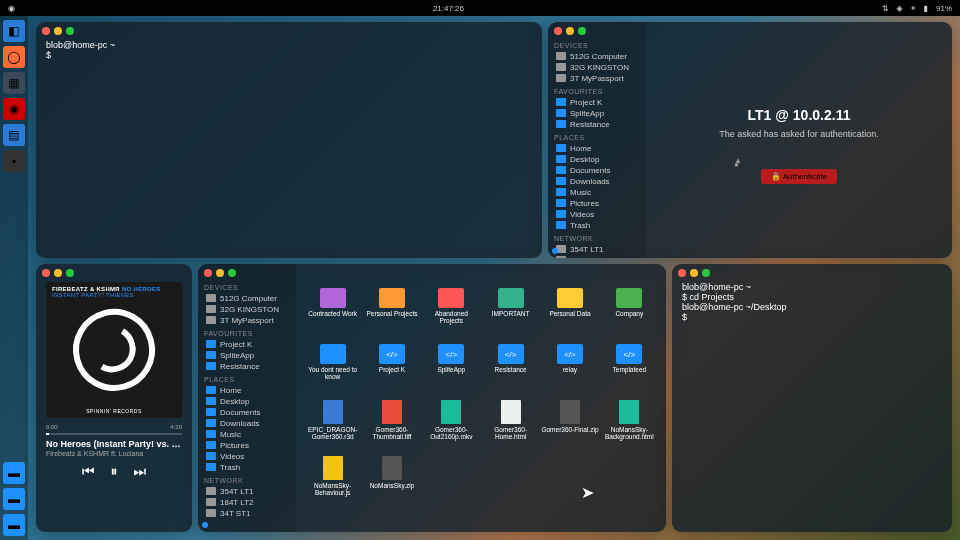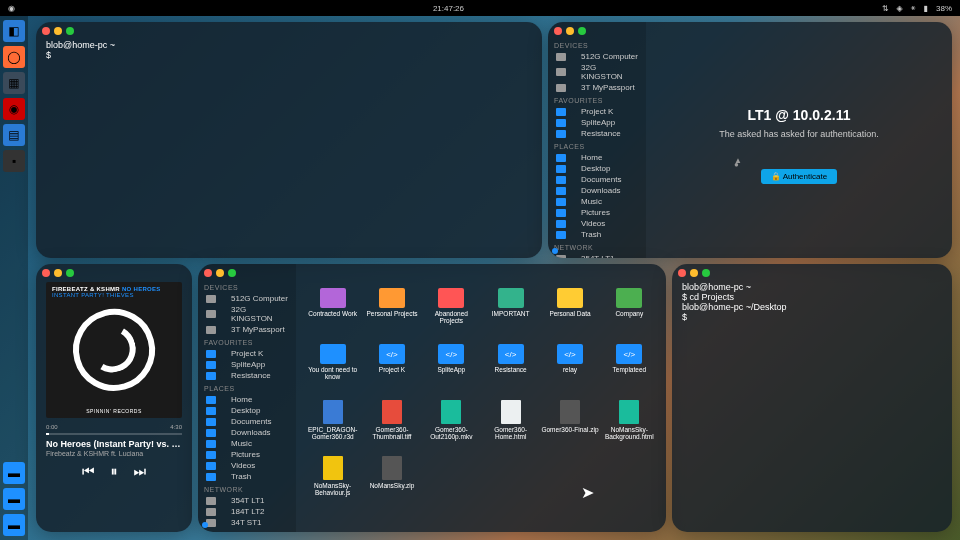--- a/index.html
+++ b/index.html
@@ -2,37 +2,37 @@
 <html><head>
 <meta charset="utf-8">
 <style>
 *{margin:0;padding:0;box-sizing:border-box;font-family:-apple-system,sans-serif}
 body{width:960px;height:540px;background:linear-gradient(135deg,#1a4d6c 0%,#2a6b8a 30%,#3a7b9a 50%,#b47850 70%,#4a5b2a 100%);overflow:hidden;position:relative}
 .topbar{position:absolute;top:0;left:0;right:0;height:16px;background:#000;display:flex;align-items:center;justify-content:space-between;padding:0 8px;color:#ccc;font-size:8px;z-index:100}
 .topbar-left{display:flex;gap:6px}
 .topbar-right{display:flex;gap:8px;align-items:center}
 .dock{position:absolute;left:0;top:16px;width:28px;height:calc(100% - 16px);background:rgba(0,0,0,0.3);display:flex;flex-direction:column;align-items:center;padding:4px 0;gap:4px;z-index:50}
 .dock-item{width:22px;height:22px;border-radius:3px;display:flex;align-items:center;justify-content:center;font-size:12px}
-.window{position:absolute;background:rgba(20,30,40,0.82);border-radius:15px;overflow:hidden;box-shadow:0 4px 20px rgba(0,0,0,0.3)}
+.window{position:absolute;background:rgba(20,30,40,0.82);border-radius:9px;overflow:hidden;box-shadow:0 4px 20px rgba(0,0,0,0.3)}
 .win-controls{position:absolute;top:5px;left:6px;display:flex;gap:4px;z-index:10}
 .win-btn{width:8px;height:8px;border-radius:50%}
 .red{background:#ff5f56}.yellow{background:#ffbd2e}.green{background:#27c93f}
 .terminal{color:#fff;font-family:monospace;font-size:9px;padding:18px 10px 10px}
 .sidebar{width:98px;background:rgba(0,0,0,0.15);padding:16px 6px 6px;font-size:8px;color:#aaa;overflow:hidden;position:absolute;left:0;top:0;bottom:0}
 .sb-header{font-size:7px;color:#888;margin:4px 0 2px;letter-spacing:0.5px;text-transform:uppercase}
-.sb-item{display:flex;align-items:center;gap:15px;padding:1px 2px;color:#ccc;font-size:8px;cursor:pointer}
+.sb-item{display:flex;gap:4px;padding:1px 2px;color:#ccc;font-size:8px;cursor:pointer}
 .sb-icon{width:10px;height:8px;background:#1e90ff;border-radius:1px;flex-shrink:0}
 .sb-icon.drive{background:#999}
 .fm-content{position:absolute;left:98px;top:0;right:0;bottom:0;padding:18px 8px 8px;display:flex;align-items:center;justify-content:center;flex-direction:column;color:#fff}
 .auth-title{font-size:14px;font-weight:bold;margin-bottom:6px}
 .auth-sub{font-size:9px;color:#ccc;margin-bottom:14px}
 .auth-input{width:140px;padding:3px 6px 3px 18px;background:rgba(255,255,255,0.1);border:none;border-radius:2px;color:#ccc;font-size:8px;margin-bottom:4px;position:relative}
 .auth-field{position:relative;width:140px;margin-bottom:4px}
 .auth-field-icon{position:absolute;left:5px;top:3px;font-size:8px;color:#999}
-.auth-btn{padding:3px 10px;background:#0ea5e9;border:none;border-radius:3px;font-size:8px;cursor:pointer;margin-top:8px}
+.auth-btn{padding:3px 10px;background:#b91c1c;border:none;border-radius:3px;font-size:8px;cursor:pointer;margin-top:8px}
 .music{padding:18px 10px 8px;color:#fff}
 .album{width:100%;aspect-ratio:1;background:#1a1a1a;border-radius:2px;position:relative;display:flex;align-items:center;justify-content:center;margin-bottom:6px;overflow:hidden}
 .album-header{position:absolute;top:4px;left:6px;font-size:6px;font-weight:bold;letter-spacing:0.3px}
 .album-logo{width:60%;height:60%;border:6px solid #fff;border-radius:50%;transform:rotate(-15deg);position:relative}
 .album-logo::before{content:'';position:absolute;width:50%;height:50%;border:6px solid #fff;border-radius:50%;border-top-color:transparent;border-left-color:transparent;top:15%;left:15%}
 .album-footer{position:absolute;bottom:4px;font-size:5px;letter-spacing:0.5px}
 .progress{width:100%;height:2px;background:rgba(255,255,255,0.2);margin:3px 0;position:relative}
 .progress::before{content:'';position:absolute;width:2%;height:100%;background:#fff}
 .time-row{display:flex;justify-content:space-between;font-size:6px;color:#aaa}
 .track-title{font-size:9px;font-weight:bold;margin-top:4px;white-space:nowrap;overflow:hidden;text-overflow:ellipsis}
@@ -55,21 +55,21 @@
 <div class="topbar">
   <div class="topbar-left">
       <span>◉</span>
     </div>
   <div>21:47:26</div>
   <div class="topbar-right">
     <span>⇅</span>
     <span>◈</span>
     <span>⚹</span>
     <span>▮</span>
-    <span>38%</span>
+    <span>91%</span>
   </div>
 </div>
 
 <div class="dock">
   <div class="dock-item" style="background:#2a7bd5">◧</div>
   <div class="dock-item" style="background:#ff6b35">◯</div>
   <div class="dock-item" style="background:#3a4a5a">▦</div>
   <div class="dock-item" style="background:#cc0000">◉</div>
   <div class="dock-item" style="background:#2a7bd5">▤</div>
   <div class="dock-item" style="background:#333">▪</div>

